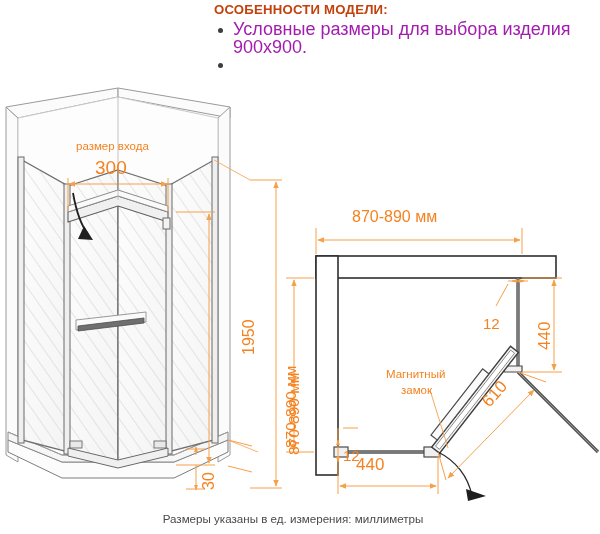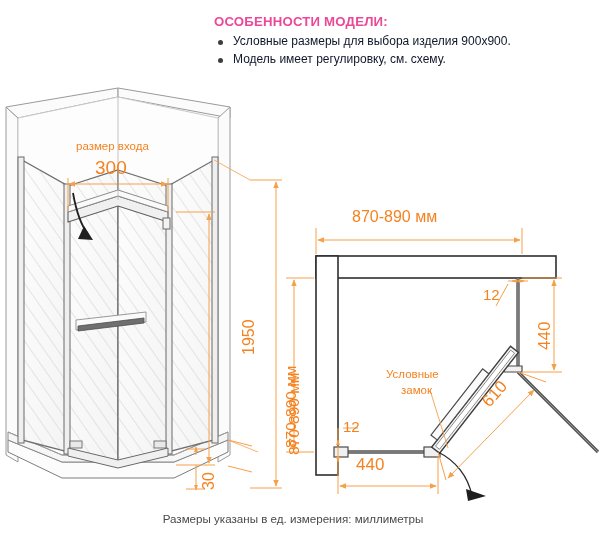--- a/index.html
+++ b/index.html
@@ -10,58 +10,58 @@
     color:#3b3b3b;
     overflow:hidden;
     position:relative;
   }
   .stage{position:absolute;left:0;top:0;width:600px;height:534px;}
   svg.layer{position:absolute;left:0;top:0;width:600px;height:534px;}
 
   
   .header-block{position:absolute;left:214px;top:2px;width:386px;}
   .head-title{
-    font-size:13.2px;font-weight:bold;color:#ec4899;
-    letter-spacing:.2px;line-height:16px;margin:12px 0 3px 0;
+    font-size:13.2px;font-weight:bold;color:#c2410c;
+    letter-spacing:.2px;line-height:16px;margin:0 0 3px 0;
   }
   ul.feat{list-style:none;margin:0;padding:0;}
   ul.feat li{
     position:relative;padding-left:19px;
-    font-size:12px;line-height:17.6px;color:#0f172a;
+    font-size:18px;line-height:17.6px;color:#a21caf;
   }
   ul.feat li .bullet{
     position:absolute;left:4px;top:7px;width:5px;height:5px;
     border-radius:50%;background:#3d3d3d;
   }
 
   
   .caption{
     position:absolute;left:0;top:512px;width:586px;text-align:center;
     font-size:11.6px;color:#4a4a4a;
   }
 
   
   .dim{
     position:absolute;color:#F5821F;font-size:15px;
     font-family:"Liberation Sans", sans-serif;white-space:nowrap;
   }
-  .dim.sm{font-size:13px;}
+  .dim.sm{font-size:13px;margin-top:29px;}
   .dim.lbl{font-size:11.5px;padding-left:12px;}
   .rot90{transform-origin:0 0;transform:rotate(-90deg);}
 </style>
 </head>
 <body>
 
 <div class="stage">
 
   <div class="header-block">
     <div class="head-title">ОСОБЕННОСТИ МОДЕЛИ:</div>
     <ul class="feat">
       <li><span class="bullet"></span><span>Условные размеры для выбора изделия 900x900.</span></li>
-      <li><span class="bullet"></span><span>Модель имеет регулировку, см. схему.</span></li>
+      <li><span class="bullet"></span></li>
     </ul>
   </div>
 
   <svg class="layer" viewBox="0 0 600 534">
     <defs>
       <marker id="ar" viewBox="0 0 10 10" refX="9" refY="5" markerWidth="7" markerHeight="7" orient="auto-start-reverse">
         <path d="M0,1 L10,5 L0,9 z" fill="#F5A04A"></path>
       </marker>
       <marker id="arS" viewBox="0 0 10 10" refX="9" refY="5" markerWidth="6" markerHeight="6" orient="auto-start-reverse">
         <path d="M0,1.5 L10,5 L0,8.5 z" fill="#F5A04A"></path>
@@ -273,18 +273,18 @@
   <div class="dim rot90" style="left:282px;top:448px;font-size:15.5px;">870-890 мм</div>
 
   <div class="dim sm" style="left:483px;top:286px;font-size:15px;">12</div>
   <div class="dim sm" style="left:343px;top:418px;font-size:15px;">12</div>
 
   <div class="dim rot90" style="left:535px;top:350px;font-size:17px;">440</div>
   <div class="dim" style="left:356px;top:455px;font-size:17px;">440</div>
 
   <div class="dim" style="left:478px;top:398px;font-size:17px;transform:rotate(-48deg);transform-origin:0 0;">610</div>
 
-  <div class="dim lbl" style="left:374px;top:368px;font-size:11.5px;">Условные</div>
+  <div class="dim lbl" style="left:374px;top:368px;font-size:11.5px;">Магнитный</div>
   <div class="dim lbl" style="left:389px;top:384px;font-size:11.5px;">замок</div>
 
   <div class="caption">Размеры указаны в ед. измерения: миллиметры</div>
 
 </div>
 
 </body></html>

